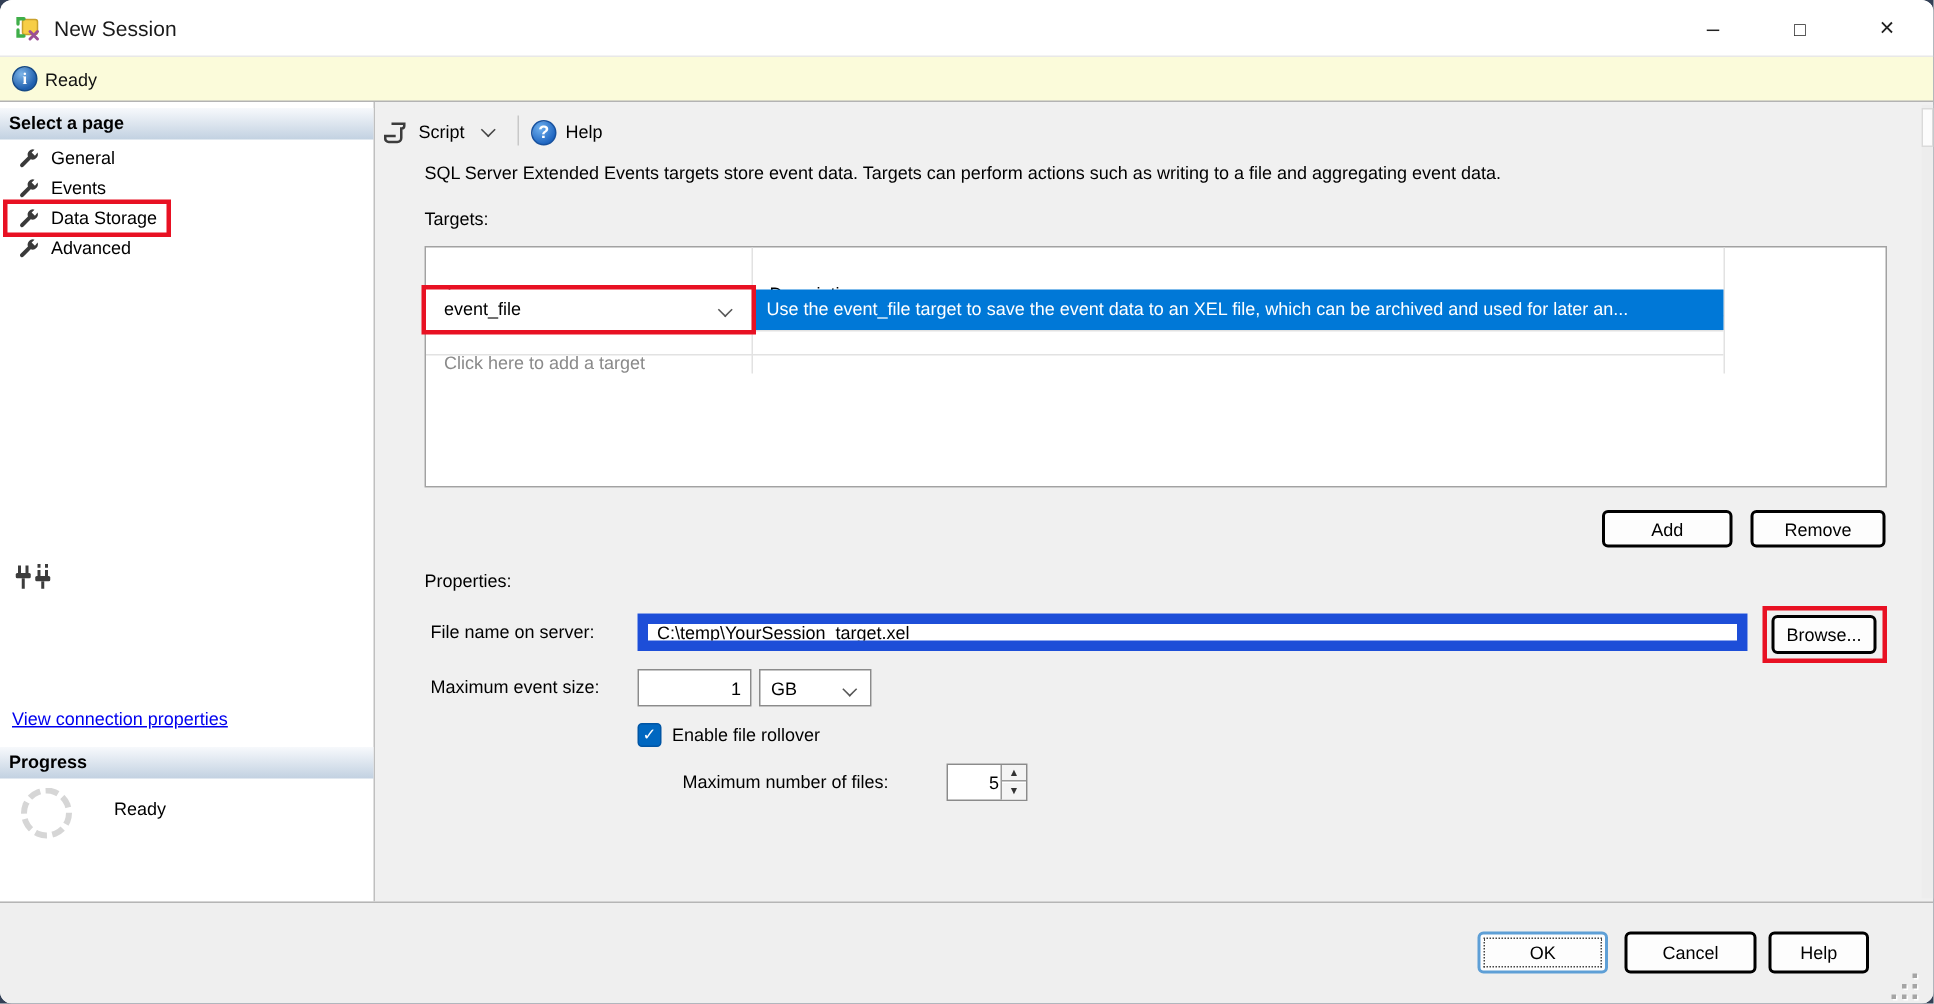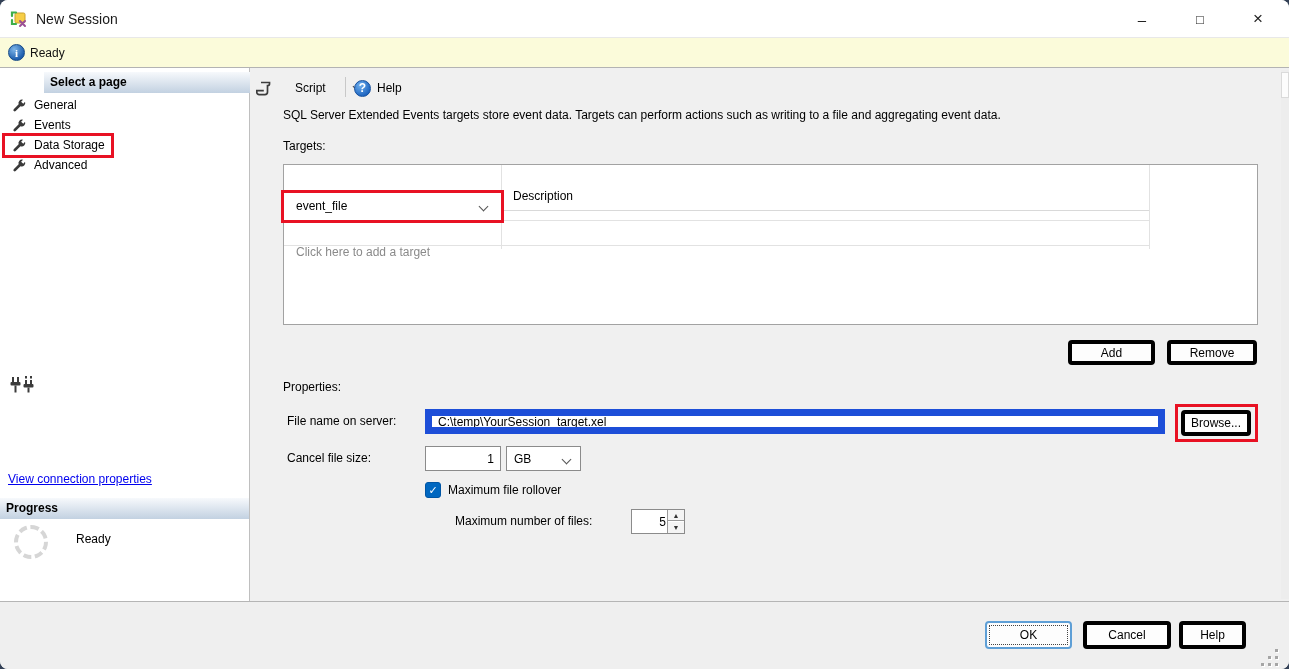--- a/index.html
+++ b/index.html
@@ -20,34 +20,34 @@
   .statusbar { position:absolute; left:0; top:38px; width:1289px; height:30px; background:#fbfbda; border-bottom:1px solid #b3b3b3; }
   .info-icon { position:absolute; left:8px; top:6px; width:17px; height:17px; border-radius:50%;
     background:radial-gradient(circle at 35% 30%, #7db5e8, #1f5fae 70%); color:#fff; font-weight:bold; font-size:11px;
     font-family:"Liberation Serif", serif; display:flex; align-items:center; justify-content:center; border:1px solid #164a86; }
   .status-text { position:absolute; left:30px; top:8px; color:#111; }
 
   
   .sidebar { position:absolute; left:0; top:68px; width:250px; height:533px; background:#ffffff; border-right:1px solid #bfbfbf; }
   .side-header { position:absolute; left:0; width:249px; height:21px; padding:3px 0 0 6px; font-weight:bold;
     background:linear-gradient(#f7f9fc, #c2d1e1); color:#000; }
-  .hdr-select { top:4px;margin-left:44px; }
+  .hdr-select { top:4px; }
   .hdr-connection { top:283px; }
   .hdr-progress { top:430px; }
   .page-item { position:absolute; left:0; width:249px; height:20px; cursor:pointer;text-align:center; }
   .page-item .wrench { position:absolute; left:12px; top:3px; width:14px; height:14px; }
   .page-item .lbl { position:absolute; left:34px; top:2px; }
   .conn-icon { position:absolute; left:10px; top:308px; width:26px; height:18px; }
   .conn-link { position:absolute; left:8px; top:404px; color:#0000ee; text-decoration:underline; cursor:pointer; }
   .spinner { position:absolute; left:14px; top:457px; width:34px; height:34px; border-radius:50%; border:4.5px dashed #d6d6d6; }
   .progress-ready { position:absolute; left:76px; top:464px; }
 
   
   .main { position:absolute; left:250px; top:68px; width:1039px; height:533px; background:#f0f0f0; }
-  .tool-script { position:absolute; left:6px; top:8px; height:24px; display:flex; align-items:center; cursor:pointer;gap:16px; }
+  .tool-script { position:absolute; left:6px; top:8px; height:24px; display:flex; align-items:center; cursor:pointer; }
   .tool-script .script-icon { width:17px; height:17px; margin-right:6px; }
   .dd-chevron { width:7px; height:7px; border-right:1.6px solid #444; border-bottom:1.6px solid #444; transform:rotate(45deg); display:inline-block; }
   .tool-script .dd-chevron { margin-left:12px; margin-top:-3px; }
   .tool-sep { position:absolute; left:95px; top:9px; width:1px; height:20px; background:#c8c8c8; }
   .tool-help { position:absolute; left:104px; top:8px; height:24px; display:flex; align-items:center; cursor:pointer; }
   .help-icon { width:17px; height:17px; border-radius:50%; background:radial-gradient(circle at 35% 30%, #6fb0ee, #1d64c0 75%);
     color:#fff; font-weight:bold; font-size:12px; display:flex; align-items:center; justify-content:center; margin-right:6px; border:1px solid #17519e; }
   .intro { position:absolute; left:33px; top:40px; width:980px; }
   .targets-label { position:absolute; left:33px; top:71px; }
 
@@ -55,23 +55,23 @@
   .tbl-colline { position:absolute; left:217px; top:0; width:1px; height:84px; background:#e2e2e2; }
   .tbl-rightline { position:absolute; left:865px; top:0; width:1px; height:84px; background:#e2e2e2; }
   .tbl-header { position:absolute; left:0; top:18px; width:865px; height:28px; border-bottom:1px solid #d9d9d9; }
   .th-type { position:absolute; left:12px; top:6px; }
   .th-desc { position:absolute; left:229px; top:6px; }
   .row-selected { position:absolute; left:0; top:28px; width:865px; height:28px; border-bottom:1px solid #e2e2e2; cursor:pointer; }
   .cell-type { position:absolute; left:0; top:0; width:217px; height:27px; background:#fff; }
   .cell-type .val { position:absolute; left:12px; top:6px; }
   .cell-type .dd-chevron { position:absolute; right:14px; top:10px; border-color:#555; }
   .cell-desc { position:absolute; left:218px; top:0; width:647px; height:27px; background:#0078d7; color:#fff; overflow:hidden; white-space:nowrap; padding:6px 0 0 9px; }
-  .row-placeholder { position:absolute; left:0; top:56px; width:865px; height:16px; border-bottom:1px solid #e2e2e2; color:#8a8a8a; padding:24px 0 0 12px; cursor:pointer; }
-
-  .btn { background:#fdfdfd; border:4px solid #000000; border-radius:4px; font-family:"Liberation Sans",sans-serif; font-size:12px; color:#000; cursor:pointer; }
+  .row-placeholder { position:absolute; left:0; top:56px; width:865px; height:16px; border-bottom:1px solid #e2e2e2; color:#8a8a8a; padding:14px 0 0 12px; cursor:pointer; }
+
+  .btn { background:#fdfdfd; border:2px solid #000000; border-radius:4px; font-family:"Liberation Sans",sans-serif; font-size:12px; color:#000; cursor:pointer; }
   .btn-add { position:absolute; left:818px; top:272px; width:87px; height:25px; }
   .btn-remove { position:absolute; left:917px; top:272px; width:90px; height:25px; }
 
   .props-label { position:absolute; left:33px; top:312px; }
   .file-label { position:absolute; left:37px; top:346px; }
   .file-input { position:absolute; left:175px; top:341px; width:740px; height:25px; border:7px solid #1d4ed8; background:#fff; padding:0 6px; font-family:"Liberation Sans",sans-serif; font-size:12px; }
   .btn-browse { position:absolute; left:931px; top:342px; width:70px; height:26px; }
 
   .size-label { position:absolute; left:37px; top:383px; }
   .size-input { position:absolute; left:175px; top:378px; width:76px; height:25px; border:1px solid #8b8b8b; background:#fff; text-align:right; padding:0 6px; font-family:"Liberation Sans",sans-serif; font-size:12px; }
@@ -202,42 +202,43 @@
       <div class="tbl-rightline"></div>
       <div class="tbl-header">
         <span class="th-type">Type</span>
         <span class="th-desc">Description</span>
       </div>
       <div class="row-selected">
         <div class="cell-type">
           <span class="val">event_file</span>
           <span class="dd-chevron"></span>
         </div>
+        <div class="cell-desc">Use the event_file target to save the event data to an XEL file, which can be archived and used for later an...</div>
       </div>
       <div class="row-placeholder">Click here to add a target</div>
     </div>
 
     <button class="btn btn-add">Add</button>
     <button class="btn btn-remove">Remove</button>
 
     <div class="props-label">Properties:</div>
 
     <label class="file-label">File name on server:</label>
     <input class="file-input" type="text" value="C:\temp\YourSession_target.xel" style="">
     <button class="btn btn-browse">Browse...</button>
 
-    <label class="size-label">Cancel file size:</label>
+    <label class="size-label">Maximum event size:</label>
     <input class="size-input" type="text" value="1" style="">
     <div class="unit-combo">
       <span class="val">GB</span>
       <span class="dd-chevron"></span>
     </div>
 
     <div class="checkbox">✓</div>
-    <label class="rollover-label">Maximum file rollover</label>
+    <label class="rollover-label">Enable file rollover</label>
 
     <label class="maxfiles-label">Maximum number of files:</label>
     <div class="spin">
       <span class="val">5</span>
       <span class="arrows">
         <span class="arrow up">▲</span>
         <span class="arrow down">▼</span>
       </span>
     </div>
 

